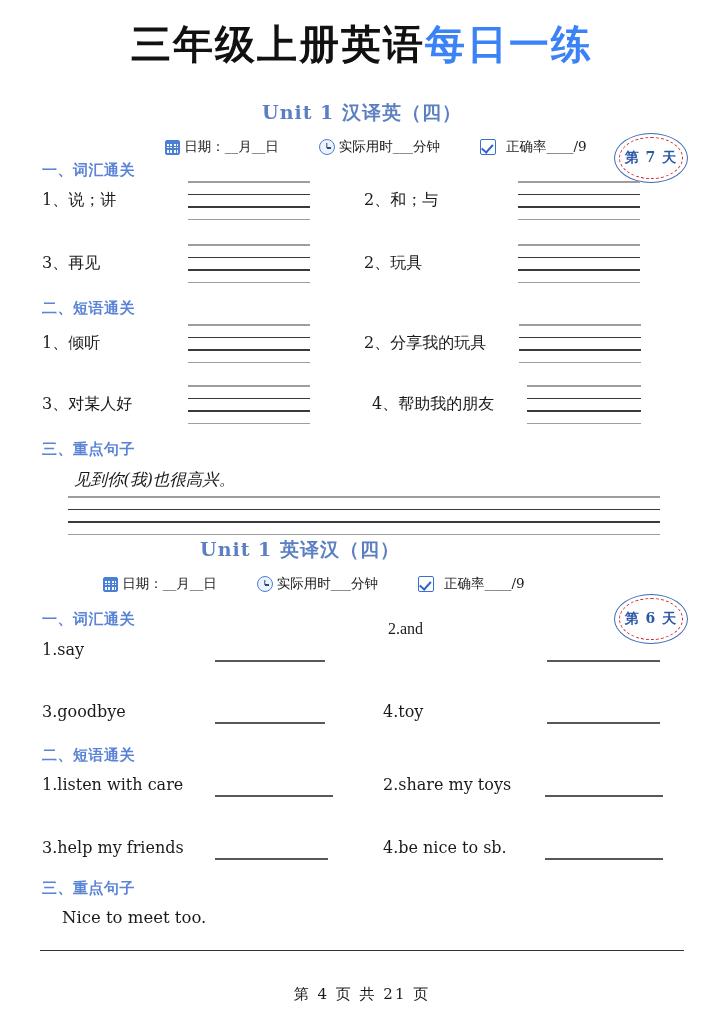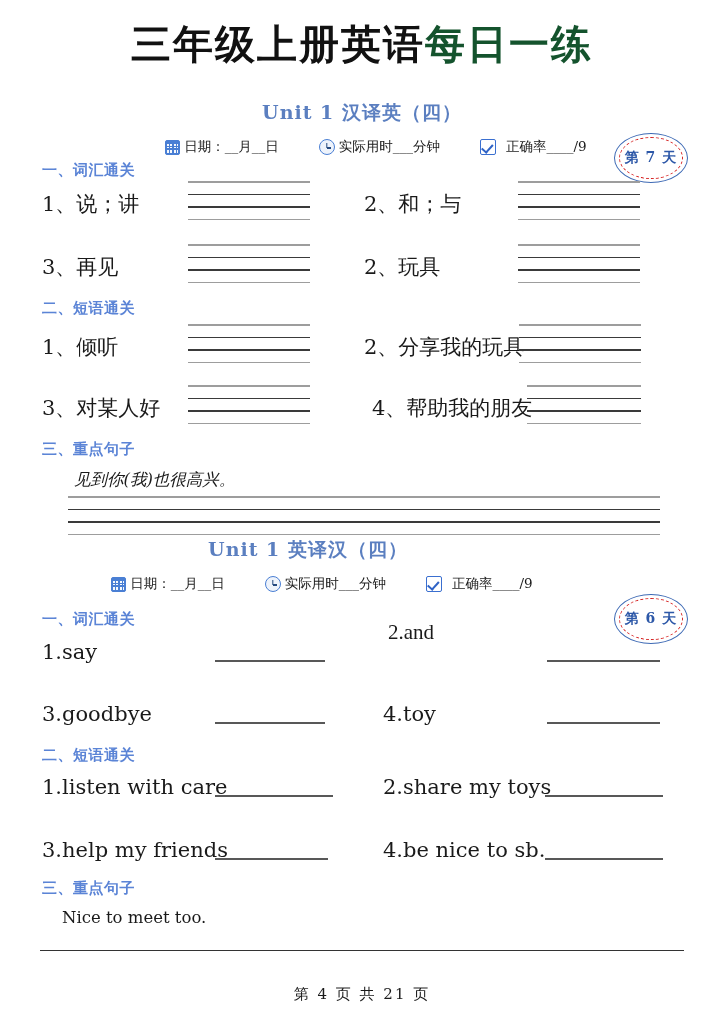--- a/index.html
+++ b/index.html
@@ -20,21 +20,21 @@
   .main-title {
     text-align: center;
     font-size: 40px;
     font-weight: bold;
     letter-spacing: 2px;
     padding-top: 22px;
     line-height: 1.1;
     white-space: nowrap;
   }
   .main-title .black { color: #111111; }
-  .main-title .red { color: #14532d; }
+  .main-title .red { color: #3b82f6; }
 
   
   .unit-heading {
     text-align: center;
     color: #5b7fc0;
     font-weight: bold;
     font-size: 19px;
     letter-spacing: 1px;
     margin-top: 12px;
     white-space: nowrap;
@@ -129,21 +129,21 @@
   
   .sect-label {
     color: #5b84d6;
     font-family: "DejaVu Sans", "Liberation Sans", sans-serif;
     font-weight: bold;
     font-size: 15px;
     letter-spacing: .5px;
     white-space: nowrap;
   }
   .item-text {
-    font-size: 21px;
+    font-size: 16px;
     white-space: nowrap;
     flex: none;
   }
 
   
   .ruled {
     position: relative;
     flex: none;
     height: 40px;
   }
@@ -289,21 +289,21 @@
 
   <div class="sect-label abs" style="left:42px;top:440px;">三、重点句子</div>
   <div class="abs sentence" style="left:74px;top:469px;font-style:italic;">见到你(我)也很高兴。</div>
   <div class="ruled abs" style="left:68px;top:496px;width:592px;">
       <i></i>
       <i></i>
       <i></i>
       <i></i>
     </div>
 
-  <div class="abs" style="left:12px;top:537px;width:592px;">
+  <div class="abs" style="left:4px;top:537px;width:592px;">
 
     <div class="unit-heading" style="margin-top:0;">Unit 1  英译汉（四）</div>
 
     <div class="meta-row">
       <div class="meta-item">
         <span class="icon-cal"></span>
         <span>日期：__月__日</span>
       </div>
       <div class="meta-item">
         <span class="icon-clock"></span>

